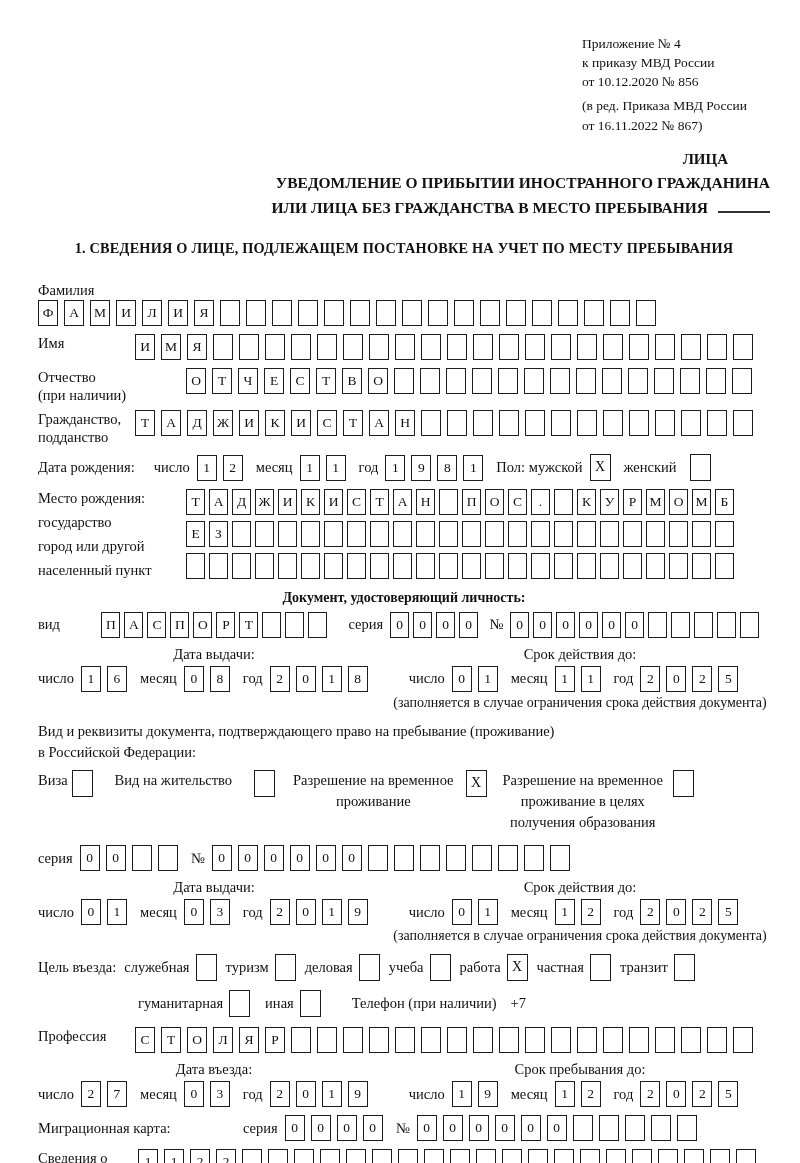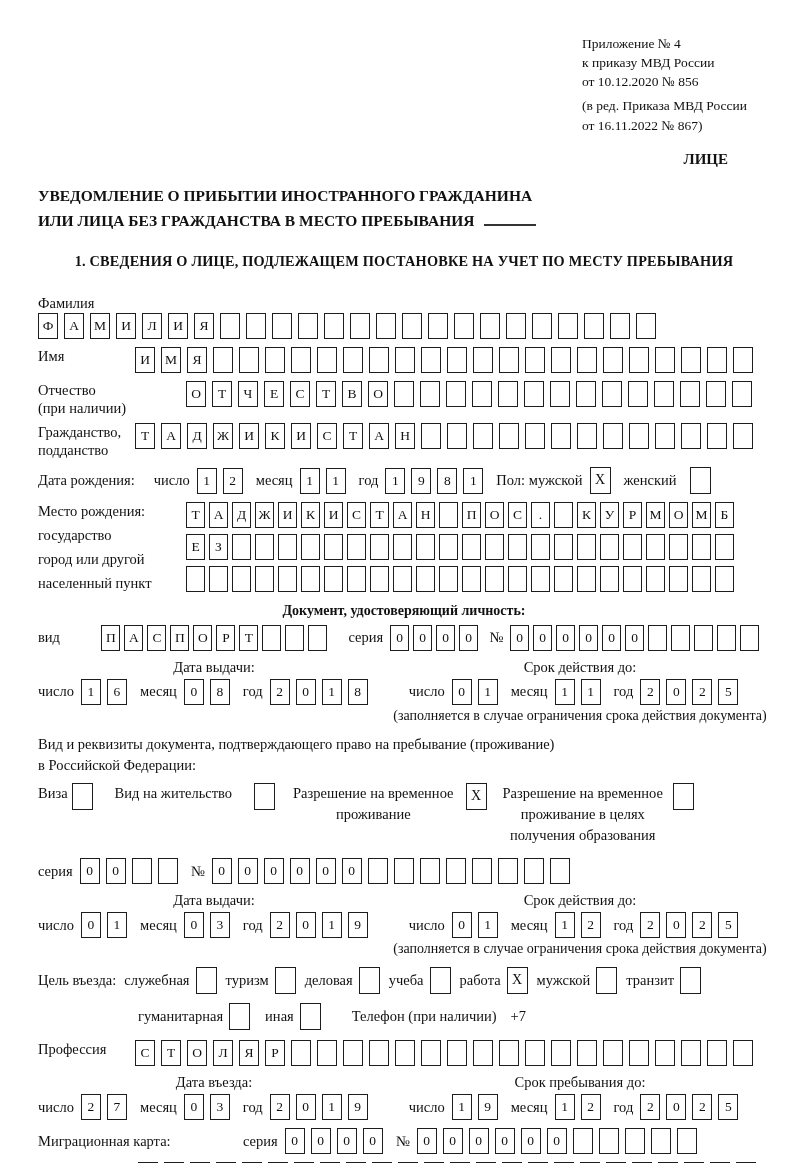--- a/index.html
+++ b/index.html
@@ -10,21 +10,21 @@
     color:#111;
   }
   .page { padding:34px 30px 0 38px; }
 
   
   .appendix { margin-left:auto; width:188px; font-size:13.5px; line-height:1.42; }
   .appendix .grp2 { margin-top:5px; }
   .forma { text-align:right; margin:16px 42px 0 0; font-weight:bold; font-size:15px; }
 
   
-  .title { text-align:left; font-weight:bold; font-size:15.5px; line-height:1.6; margin-top:16px; }
+  .title { text-align:right; font-weight:bold; font-size:15.5px; line-height:1.6; margin-top:3px; }
   .blank-line { display:inline-block; width:52px; border-bottom:2px solid #333; height:14px; margin-left:10px; }
   .sec-heading { text-align:center; font-weight:bold; font-size:14.3px; margin-top:20px; letter-spacing:.2px; }
 
   
   .row { display:flex; align-items:flex-start; margin-top:8px; }
   .lbl { font-size:14.5px; line-height:1.25; }
   .labelcol { flex:none; }
   .w95  { width:97px; }
   .w148 { width:148px; }
   .w100 { width:100px; }
@@ -75,21 +75,21 @@
 <div class="page">
 
   <div class="appendix">
     <div>Приложение № 4</div>
     <div>к приказу МВД России</div>
     <div>от 10.12.2020 № 856</div>
     <div class="grp2">(в ред. Приказа МВД России</div>
     <div>от 16.11.2022 № 867)</div>
   </div>
 
-  <div class="forma">ЛИЦЕ</div>
+  <div class="forma">ЛИЦА</div>
 
   <div class="title">
     <div>УВЕДОМЛЕНИЕ О ПРИБЫТИИ ИНОСТРАННОГО ГРАЖДАНИНА</div>
     <div><span>ИЛИ ЛИЦА БЕЗ ГРАЖДАНСТВА В МЕСТО ПРЕБЫВАНИЯ</span><span class="blank-line"></span></div>
   </div>
 
   <div class="sec-heading">1. СВЕДЕНИЯ О ЛИЦЕ, ПОДЛЕЖАЩЕМ ПОСТАНОВКЕ НА УЧЕТ ПО МЕСТУ ПРЕБЫВАНИЯ</div>
 
   <div class="row" style="margin-top:24px;flex-direction:column;">
     <div class="lbl labelcol w95">Фамилия</div>
@@ -262,21 +262,21 @@
       </span>
     <span class="item">
         <span class="lbl">учеба</span>
         <span class="cbx"></span>
       </span>
     <span class="item">
         <span class="lbl">работа</span>
         <span class="cbx">X</span>
       </span>
     <span class="item">
-        <span class="lbl">мужской</span>
+        <span class="lbl">частная</span>
         <span class="cbx"></span>
       </span>
     <span class="item">
         <span class="lbl">транзит</span>
         <span class="cbx"></span>
       </span>
   </div>
 
   <div class="purpose purpose2">
     <span class="item">

